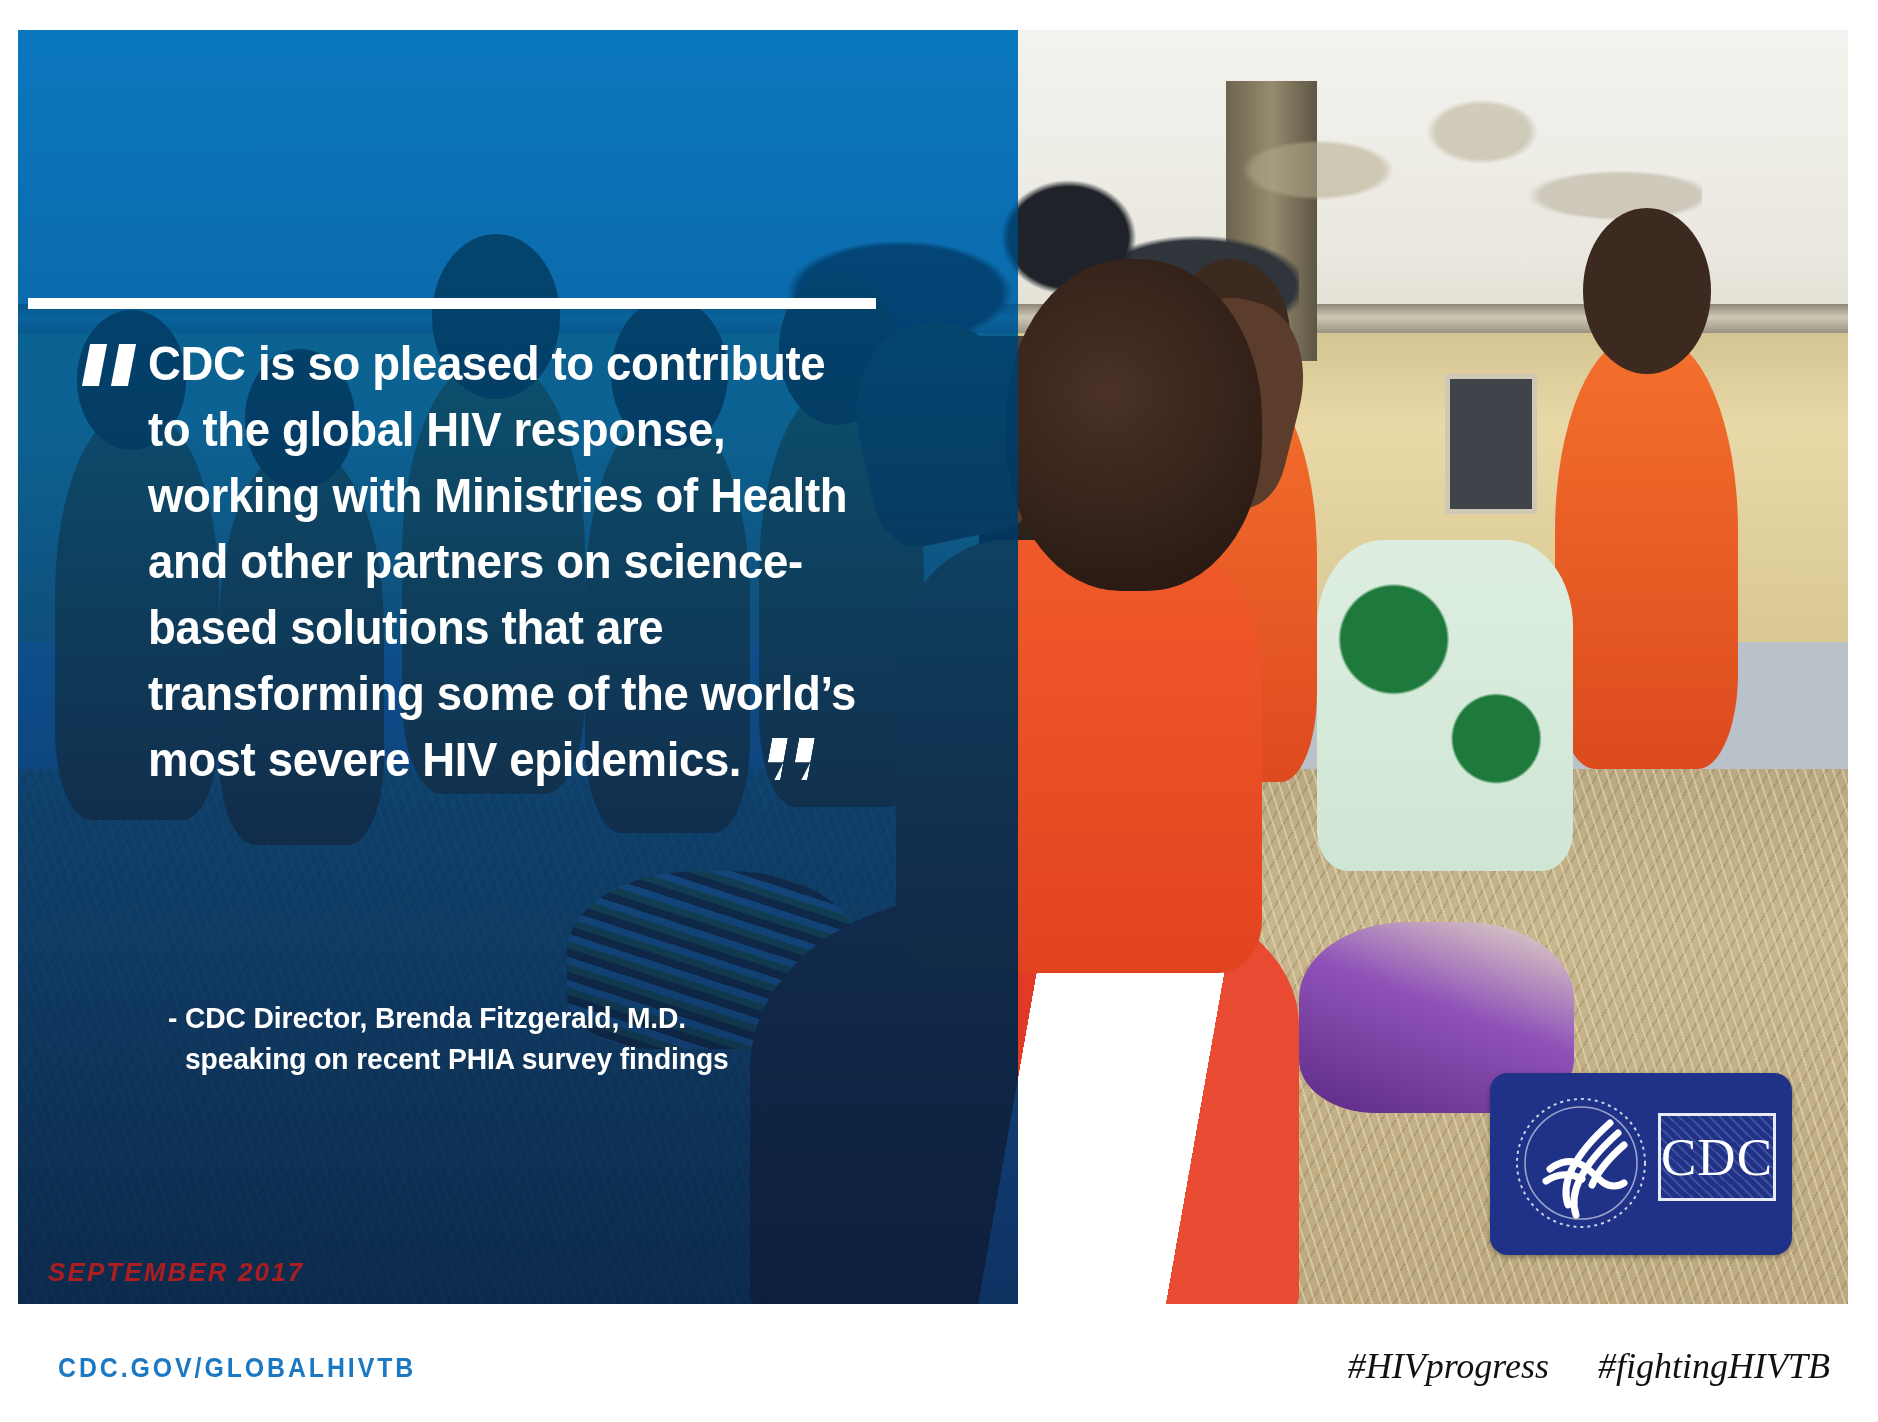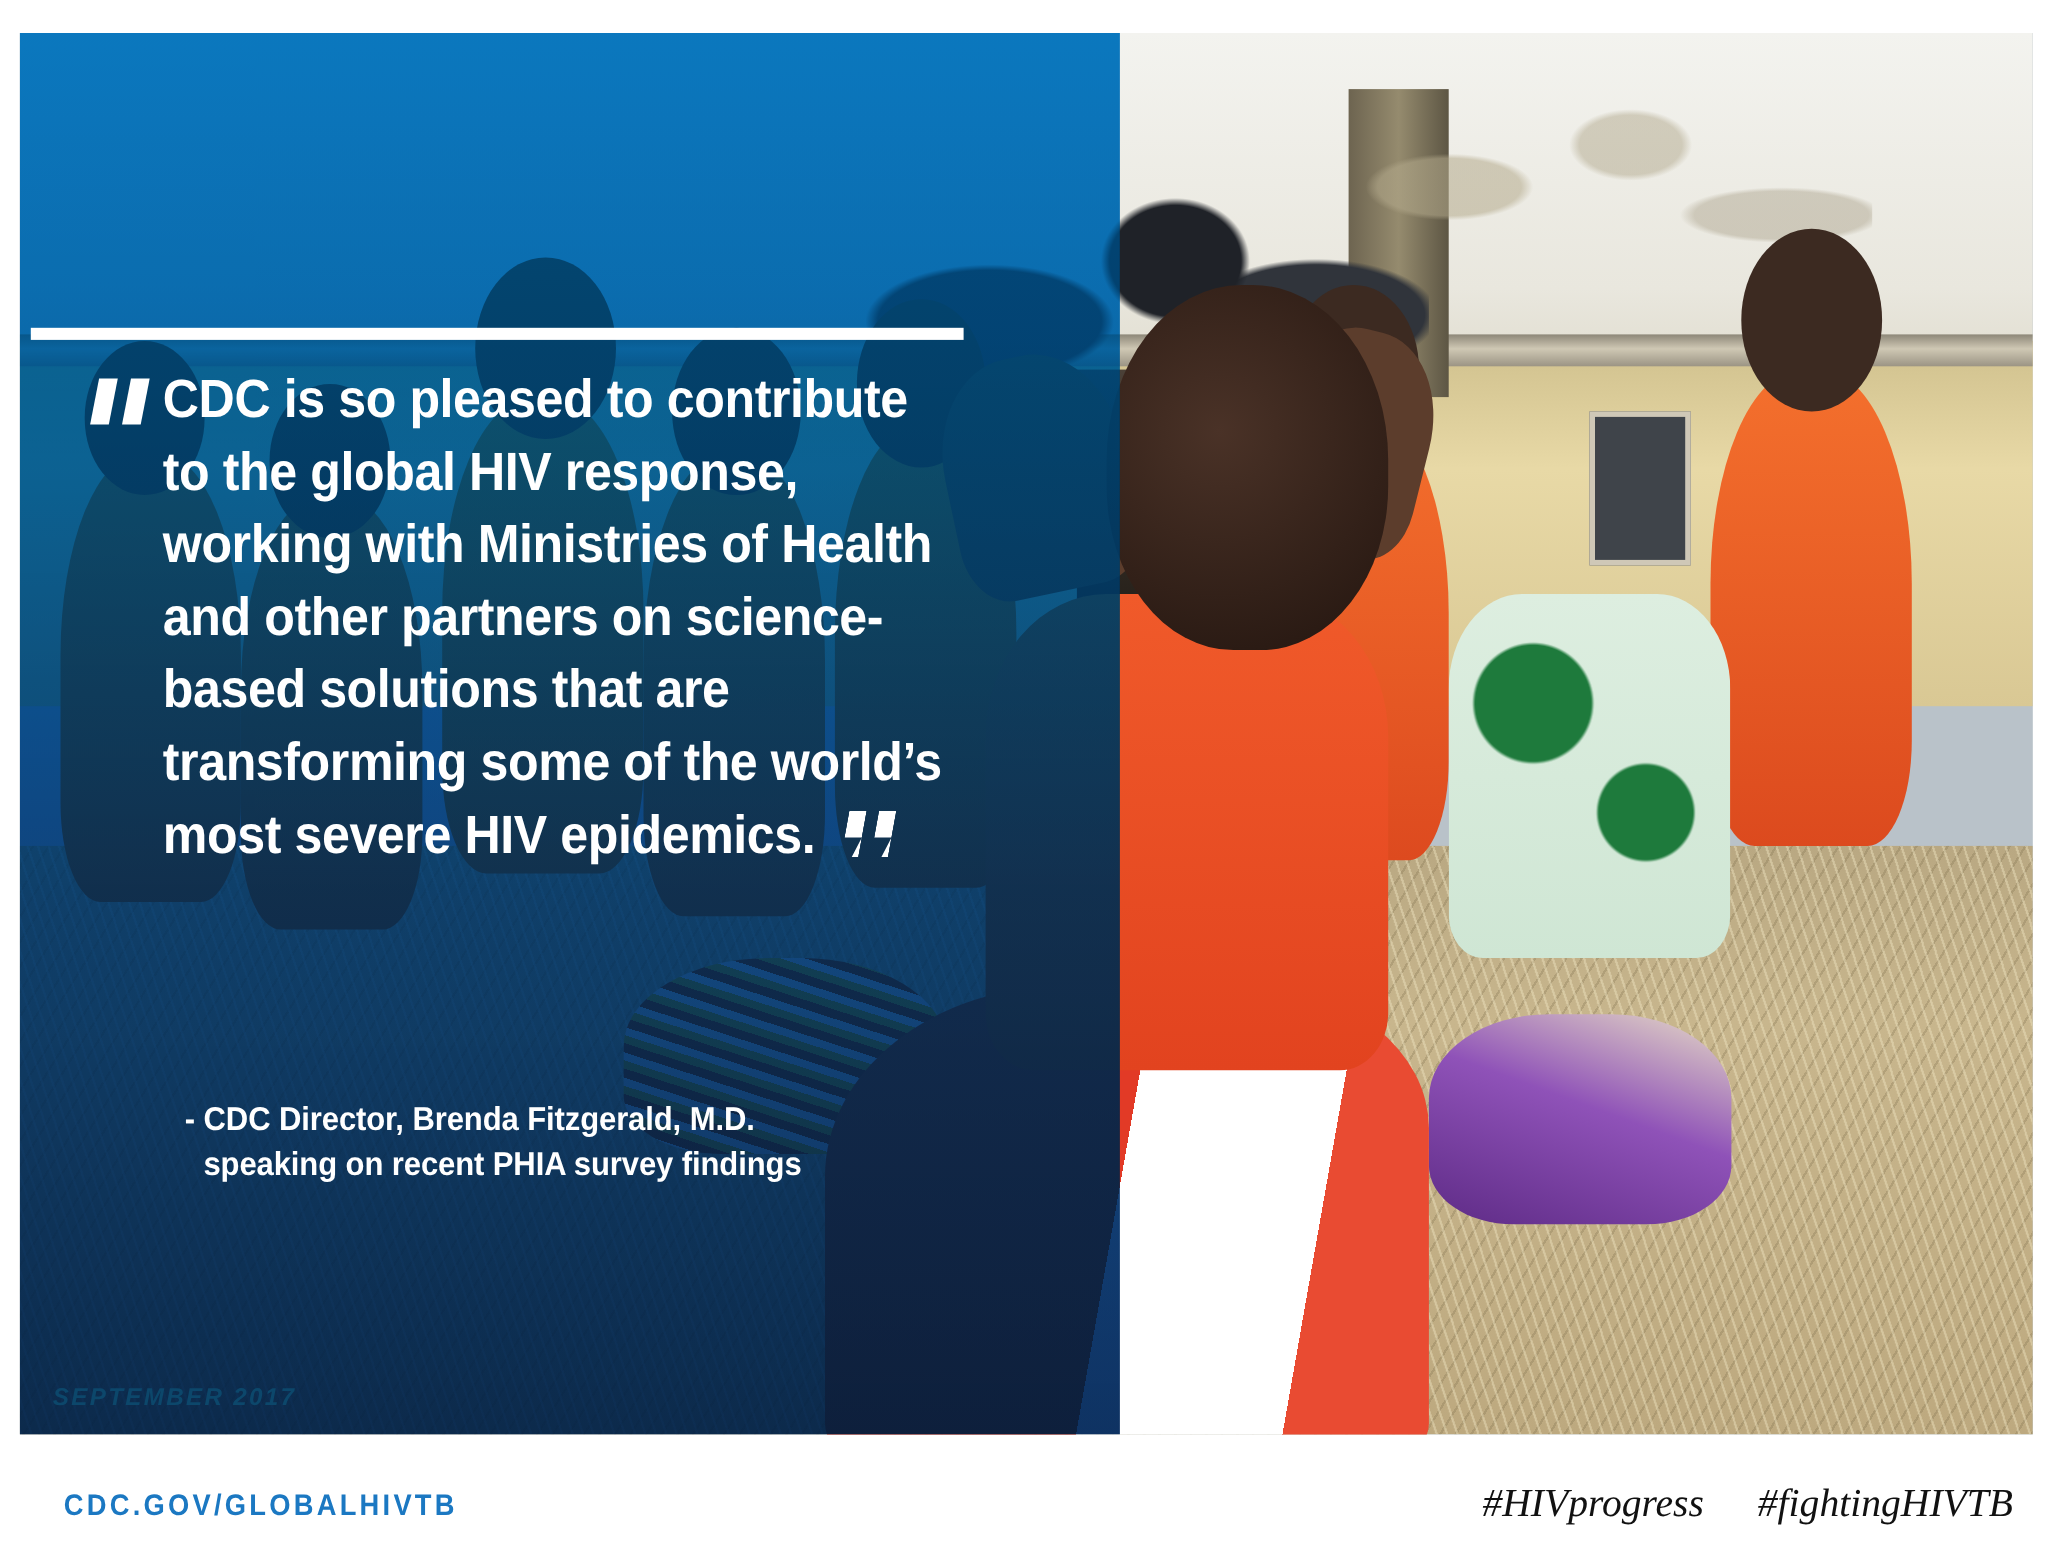--- a/index.html
+++ b/index.html
@@ -256,23 +256,23 @@
     letter-spacing: -0.1px;
     transform: scaleX(0.94);
     transform-origin: left top;
   }
   #attribution .line2 { padding-left: 18px; }
 
   #date-label {
     position: absolute;
     left: 30px;
     top: 1227px;
-    color: #0c4a6e;
+    color: #b91c1c;
     font-family: "Liberation Sans", sans-serif;
-    font-size: 22px;
+    font-size: 26px;
     font-style: italic;
     font-weight: bold;
     letter-spacing: 2.1px;
     opacity: 0.92;
   }
 
   
   #cdc-logo {
     position: absolute;
     left: 1472px;
@@ -417,20 +417,36 @@
     </p>
   </div>
 
   <div id="attribution">
     <div class="line1">- CDC Director, Brenda Fitzgerald, M.D.</div>
     <div class="line2">speaking on recent PHIA survey findings</div>
   </div>
 
   <div id="date-label">SEPTEMBER 2017</div>
 
+  <div id="cdc-logo">
+    <svg id="hhs-seal" viewBox="0 0 150 152" aria-hidden="true">
+      <circle cx="75" cy="76" r="64" fill="none" stroke="#e9ecf7" stroke-width="2" stroke-dasharray="3 4" opacity="0.85"></circle>
+      <circle cx="75" cy="76" r="56" fill="none" stroke="#e9ecf7" stroke-width="1.6" opacity="0.6"></circle>
+      <g fill="none" stroke="#ffffff" stroke-width="7" stroke-linecap="round" stroke-linejoin="round">
+        <path d="M104 36 C86 52, 74 66, 66 82 C60 94, 58 106, 62 118"></path>
+        <path d="M112 46 C94 62, 82 76, 74 92 C68 104, 66 116, 70 128"></path>
+        <path d="M118 58 C102 72, 92 84, 86 98"></path>
+        <path d="M44 82 C54 74, 66 72, 76 78 C86 84, 92 92, 98 96 C104 100, 112 100, 118 96"></path>
+        <path d="M40 94 C52 86, 66 86, 76 92"></path>
+      </g>
+    </svg>
+    <div id="cdc-box">
+      <span>CDC</span>
+    </div>
+  </div>
 
 </div>
 
 <div id="footer-url">CDC.GOV/GLOBALHIVTB</div>
 
 <div id="footer-tags">
   <span class="tag">#HIVprogress</span>
   <span class="tag">#fightingHIVTB</span>
 </div>
 

